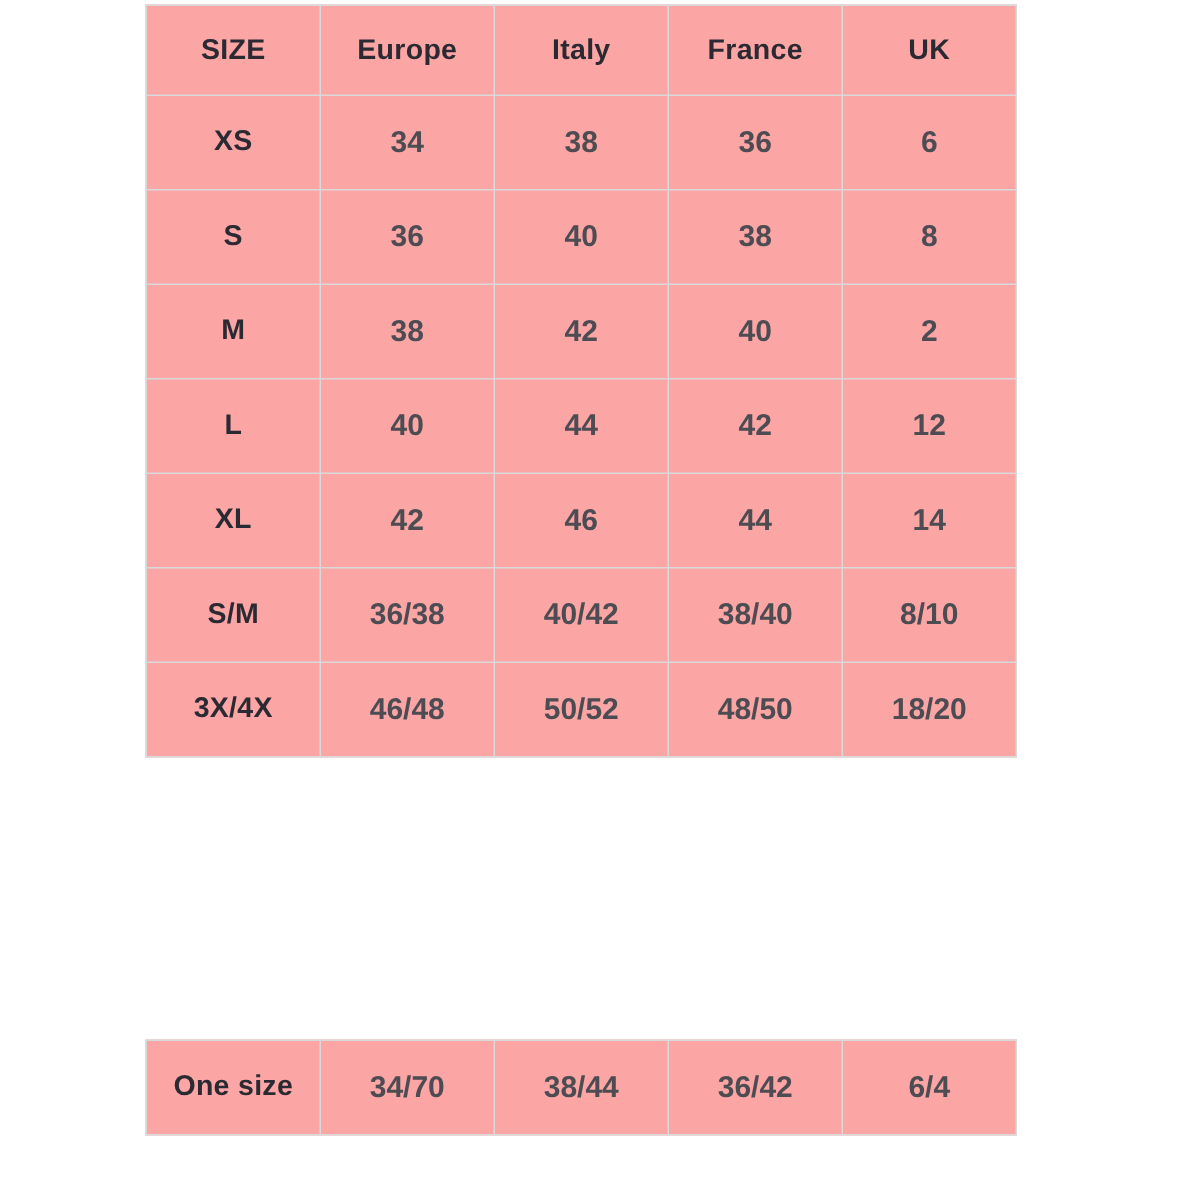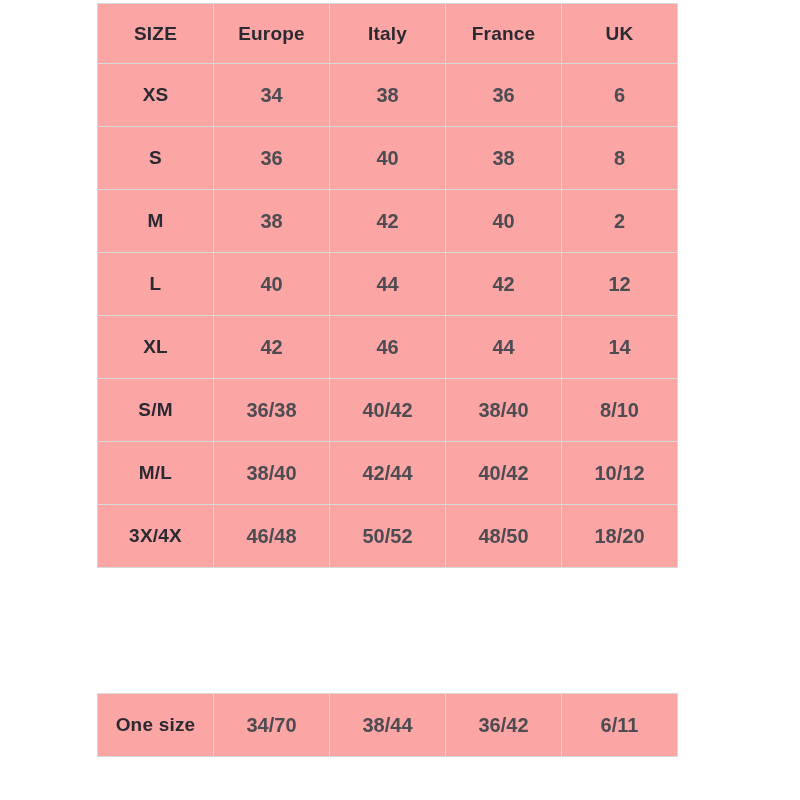--- a/index.html
+++ b/index.html
@@ -105,41 +105,34 @@
         <td>14</td>
       </tr>
       <tr>
         <th>S/M</th>
         <td>36/38</td>
         <td>40/42</td>
         <td>38/40</td>
         <td>8/10</td>
       </tr>
       <tr>
-        <th>M/L</th>
-        <td>38/40</td>
-        <td>42/44</td>
-        <td>40/42</td>
-        <td>10/12</td>
-      </tr>
-      <tr>
         <th>3X/4X</th>
         <td>46/48</td>
         <td>50/52</td>
         <td>48/50</td>
         <td>18/20</td>
       </tr>
     </tbody>
   </table>
 
   <table class="size-table secondary">
     <tbody>
       <tr>
         <th>One size</th>
         <td>34/70</td>
         <td>38/44</td>
         <td>36/42</td>
-        <td>6/11</td>
+        <td>6/4</td>
       </tr>
     </tbody>
   </table>
 
 </div>
 
 </body></html>

